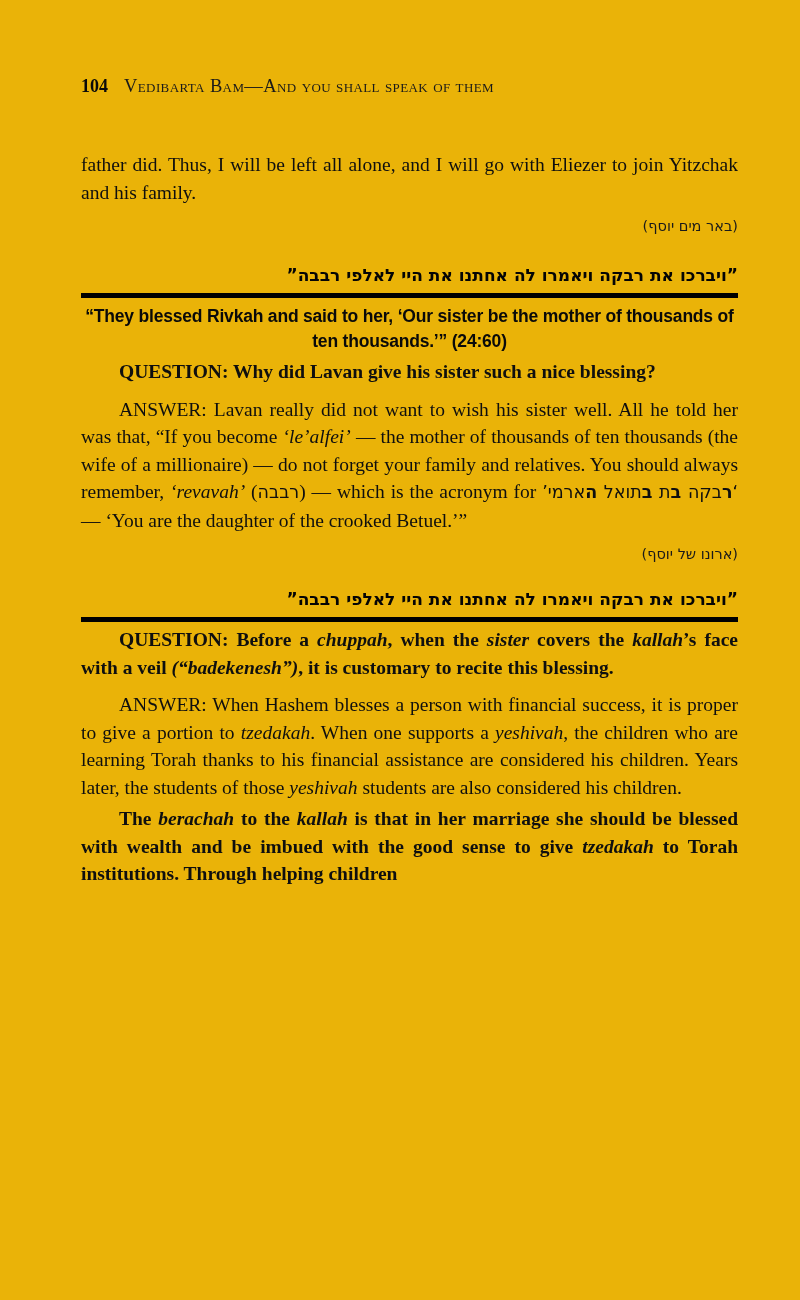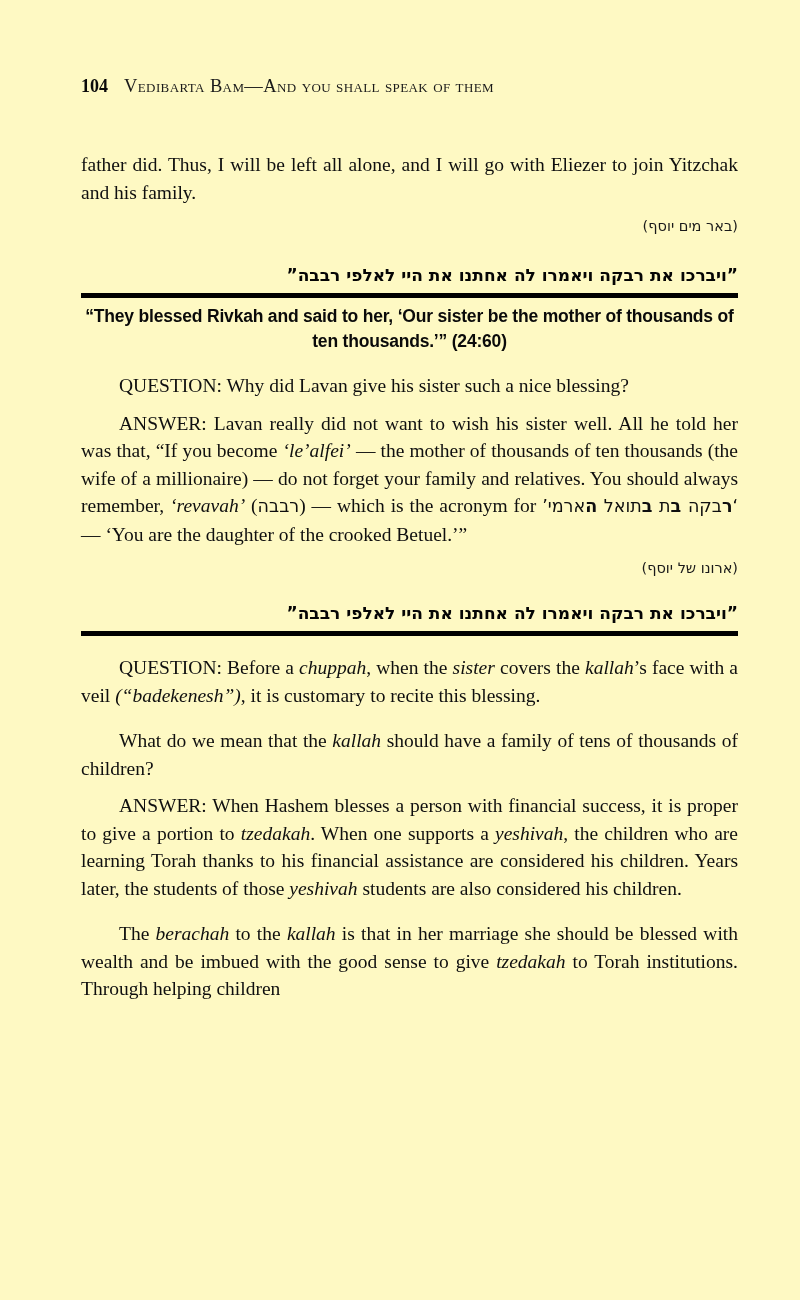--- a/index.html
+++ b/index.html
@@ -2,21 +2,21 @@
 <html><head>
 <meta charset="utf-8">
 <style>
   html,body{margin:0;padding:0;background:#ffffff;}
   .page{
     position:relative;
     width:800px;height:1300px;
     box-sizing:border-box;
     padding:76px 62px 0 81px;
     overflow:hidden;
-    background:#fef9c3;
+    background:#eab308;
     color:#111;
     font-family:"Liberation Serif", serif;
   }
   .running-head{
     display:flex;align-items:baseline;gap:16px;
     margin:0 0 54px 0;
     white-space:nowrap;
   }
   .pagenum{
     font-weight:bold;font-size:18px;color:#0a0a0a;
@@ -27,21 +27,21 @@
     font-size:18.5px;letter-spacing:0.4px;color:#1a1a1a;
   }
   p.body{
     margin:9px 0 0 0;
     font-size:19.5px;line-height:27.5px;
     text-align:justify;
     color:#0f0f0f;
   }
   p.body.first{margin-top:0;}
   p.indent{text-indent:38px;}
-  p.q{margin-top:18px;}
+  p.q{margin-top:4px;font-weight:bold;}
   p.a{margin-top:10px;}
   .it{font-style:italic;}
   .bd{font-weight:bold;}
   .he{
     font-family:"DejaVu Sans", sans-serif;
     font-size:17.5px;
     unicode-bidi:isolate;
   }
   .citation{
     margin:12px 0 0 0;
@@ -96,18 +96,17 @@
     <div class="eng-header">“They blessed Rivkah and said to her, ‘Our sister be the mother of thousands of ten thousands.’” (24:60)</div>
     <p class="body indent q"><span>QUESTION: Why did Lavan give his sister such a nice blessing?</span></p>
     <p class="body indent a"><span>ANSWER: Lavan really did not want to wish his sister well. All he told her was that, “If you become </span><span class="it">‘le’alfei’</span><span> — the mother of thousands of ten thousands (the wife of a millionaire) — do not forget your family and relatives. You should always remember, </span><span class="it">‘revavah’</span><span> (</span><span dir="rtl" class="he">רבבה</span><span>) — which is the acronym for </span><span dir="rtl" class="he"><span>‘</span><b class="bd">ר</b><span>בקה </span><b class="bd">ב</b><span>ת </span><b class="bd">ב</b><span>תואל </span><b class="bd">ה</b><span>ארמי</span><span>’</span></span><span> — ‘You are the daughter of the crooked Betuel.’”</span></p>
     <div class="citation" dir="rtl">(ארונו של יוסף)</div>
   </div>
 
   <div class="sect sect2">
     <div class="heb-header">”ויברכו את רבקה ויאמרו לה אחתנו את היי לאלפי רבבה”</div>
     <div class="rule"></div>
     <p class="body indent q"><span>QUESTION: Before a </span><span class="it">chuppah</span><span>, when the </span><span class="it">sister</span><span> covers the </span><span class="it">kallah</span><span>’s face with a veil </span><span class="it">(“badekenesh”)</span><span>, it is customary to recite this blessing.</span></p>
-    <p class="body indent q"><span>What do we mean that the </span><span class="it">kallah</span><span> should have a family of tens of thousands of children?</span></p>
     <p class="body indent a"><span>ANSWER: When Hashem blesses a person with financial success, it is proper to give a portion to </span><span class="it">tzedakah</span><span>. When one supports a </span><span class="it">yeshivah</span><span>, the children who are learning Torah thanks to his financial assistance are considered his children. Years later, the students of those </span><span class="it">yeshivah</span><span> students are also considered his children.</span></p>
     <p class="body indent q"><span>The </span><span class="it">berachah</span><span> to the </span><span class="it">kallah</span><span> is that in her marriage she should be blessed with wealth and be imbued with the good sense to give </span><span class="it">tzedakah</span><span> to Torah institutions. Through helping children</span></p>
   </div>
 
 </div>
 
 </body></html>

